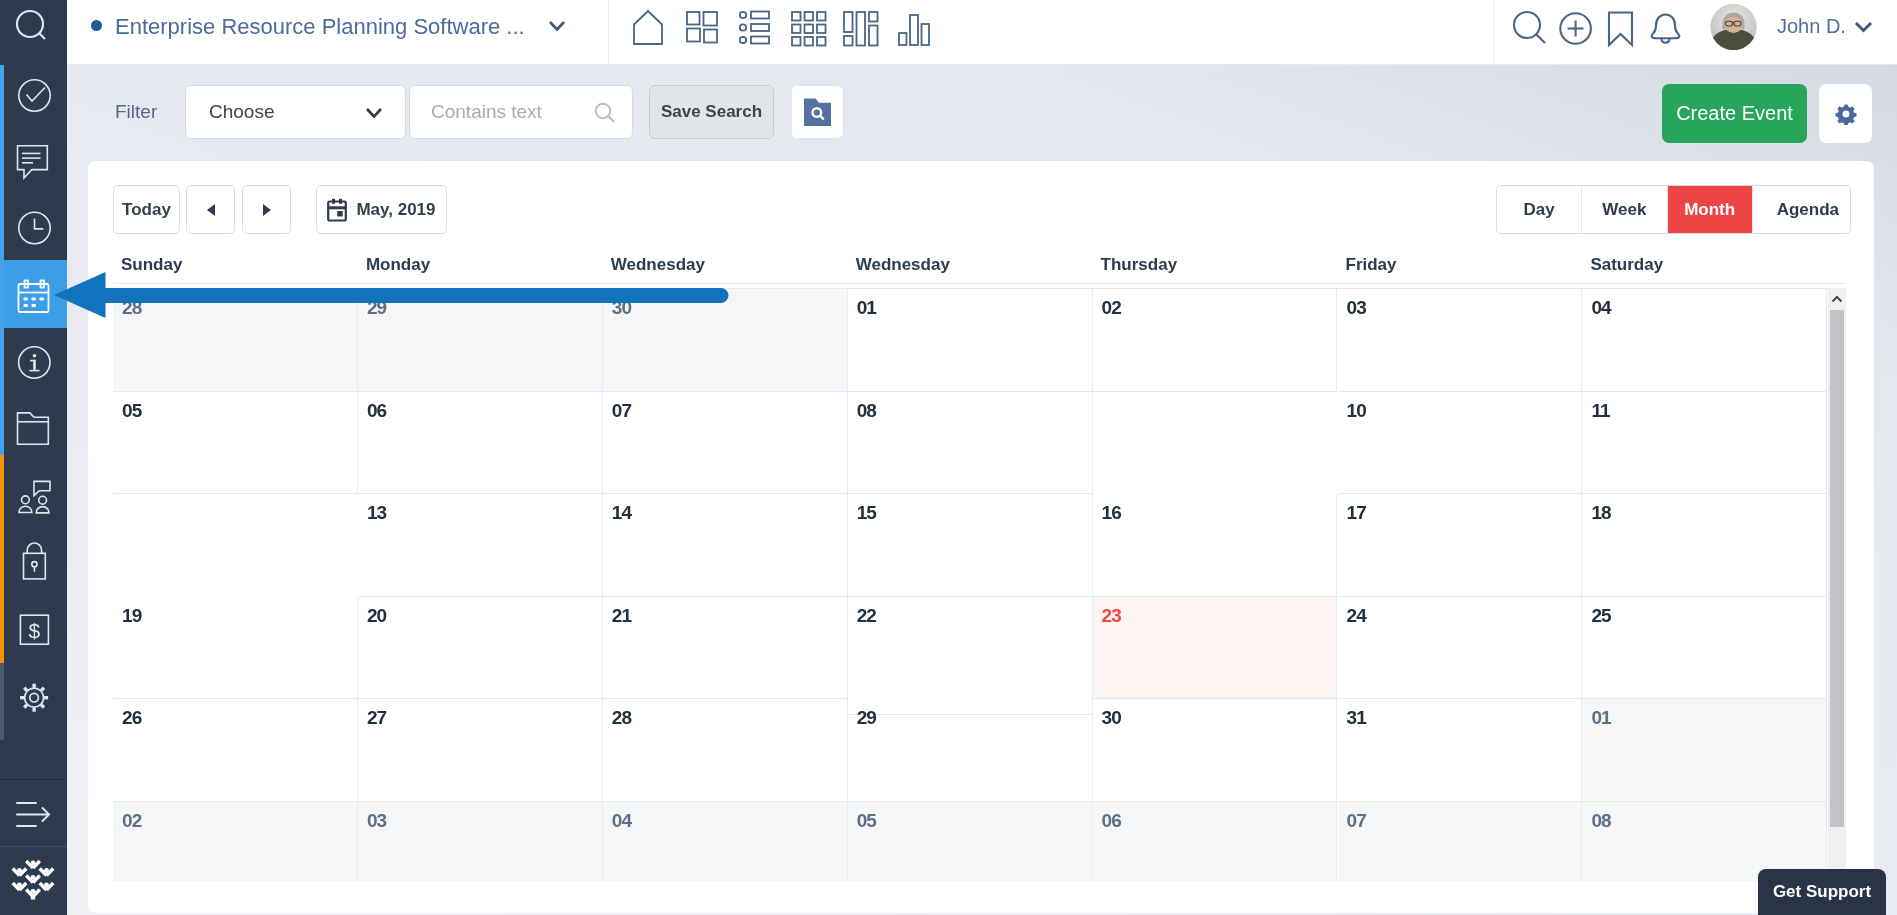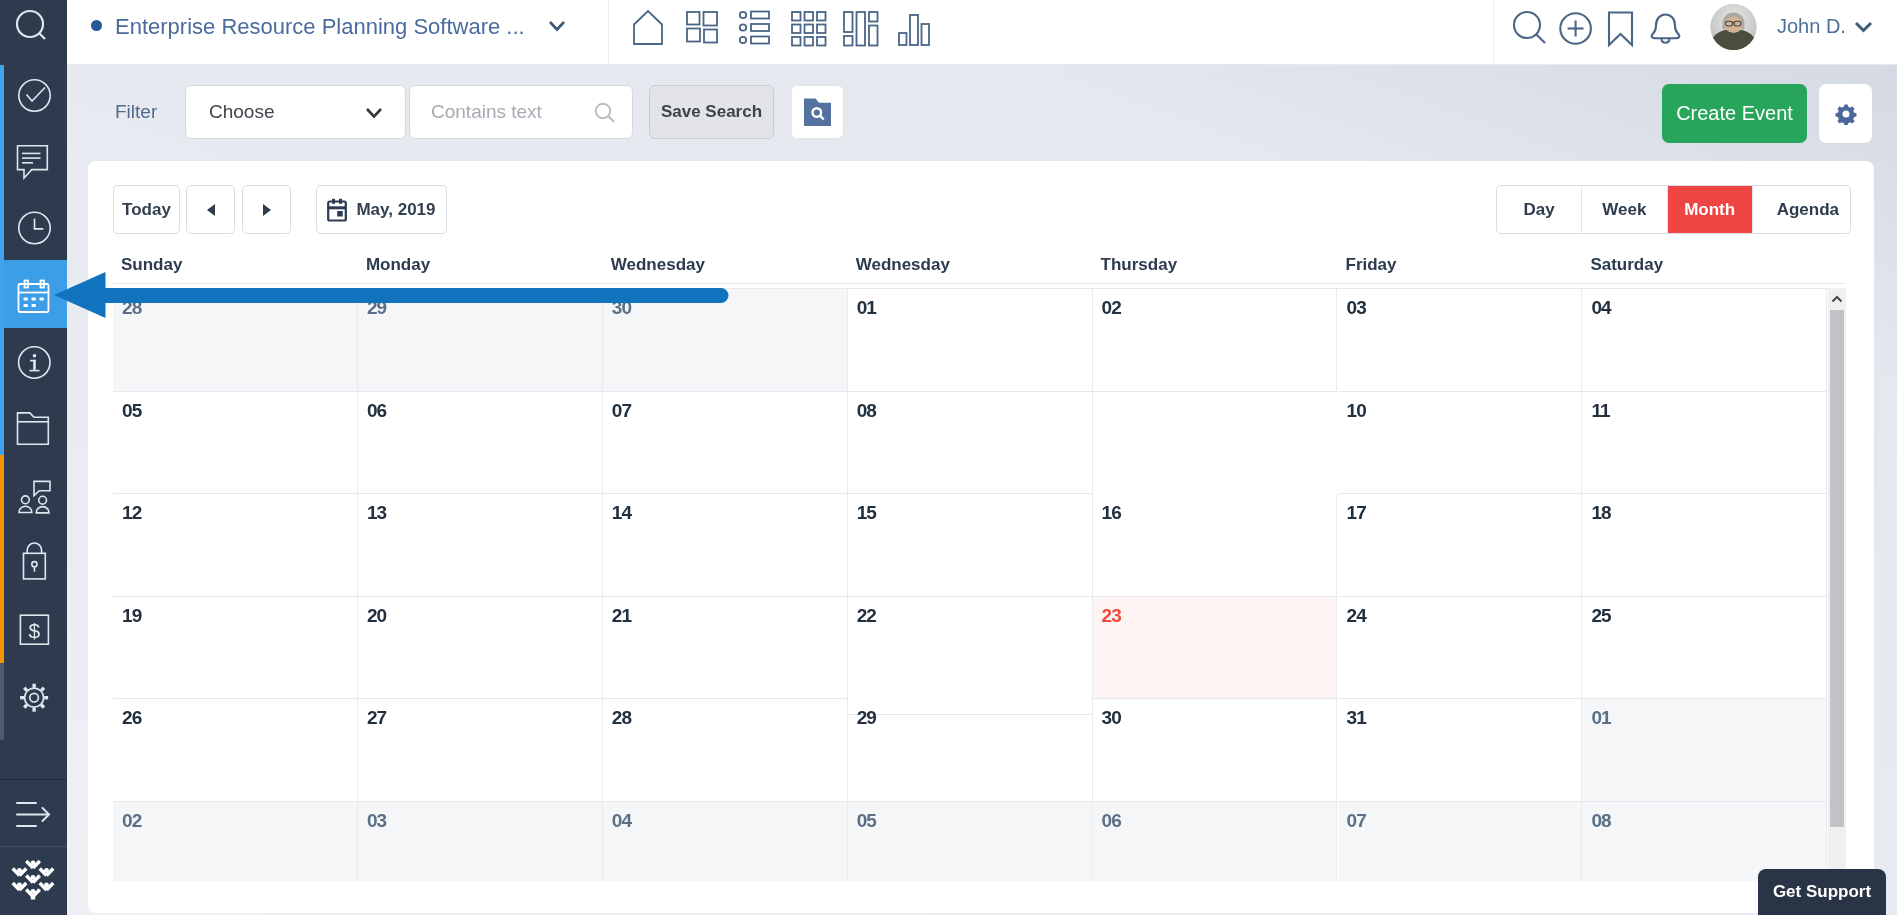--- a/index.html
+++ b/index.html
@@ -393,23 +393,20 @@
       </div>
 <div class="cell" style="left:734.7px;top:102.5px;width:244.9px;height:102.5px;">
         <div class="dnum">08</div>
       </div>
 <div class="cell" style="left:1224.5px;top:102.5px;width:244.9px;height:102.5px;">
         <div class="dnum">10</div>
       </div>
 <div class="cell" style="left:1469.4px;top:102.5px;width:244.9px;height:102.5px;">
         <div class="dnum">11</div>
       </div>
-<div class="cell" style="left:0px;top:205px;width:244.9px;height:102.5px;">
-        <div class="dnum">12</div>
-      </div>
 <div class="cell" style="left:244.89999999999998px;top:205px;width:244.9px;height:102.5px;">
         <div class="dnum">13</div>
       </div>
 <div class="cell" style="left:489.79999999999995px;top:205px;width:244.9px;height:102.5px;">
         <div class="dnum">14</div>
       </div>
 <div class="cell" style="left:734.7px;top:205px;width:244.9px;height:102.5px;">
         <div class="dnum">15</div>
       </div>
 <div class="cell" style="left:979.6px;top:205px;width:244.9px;height:102.5px;">

